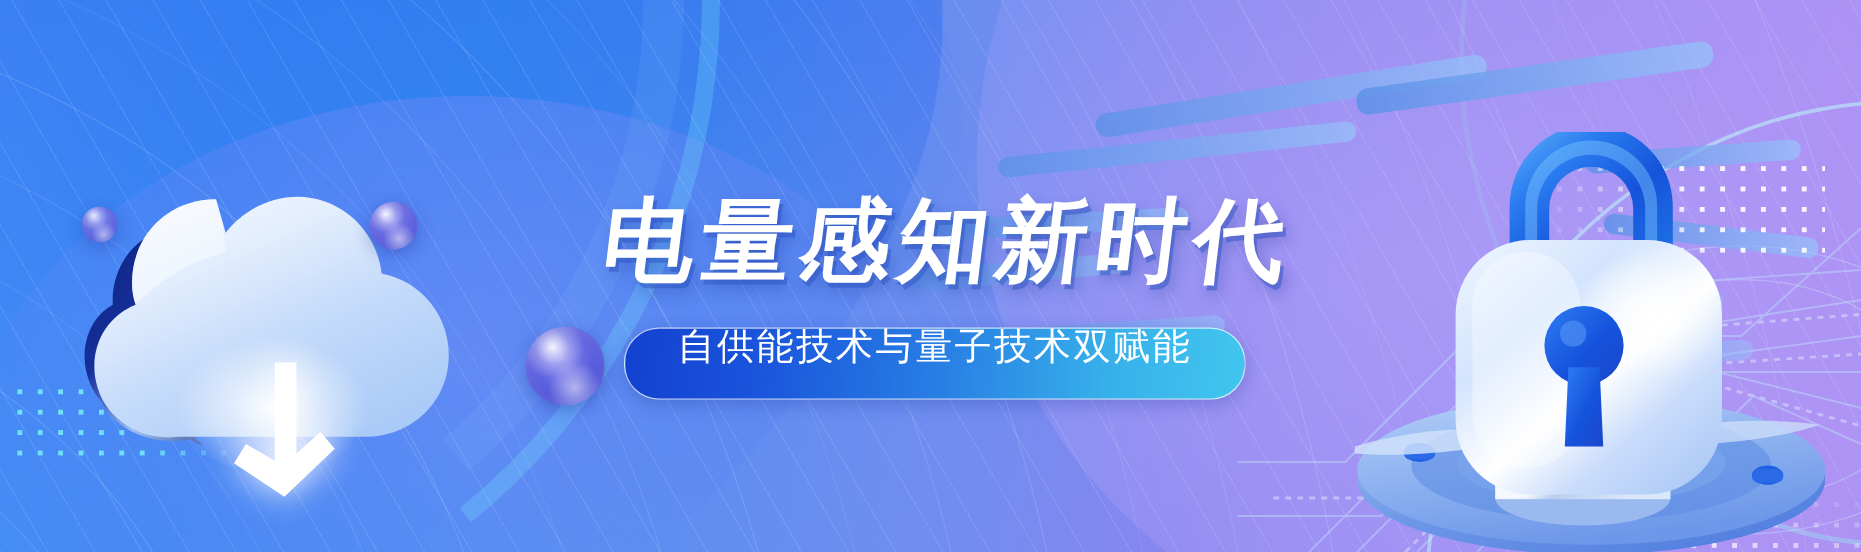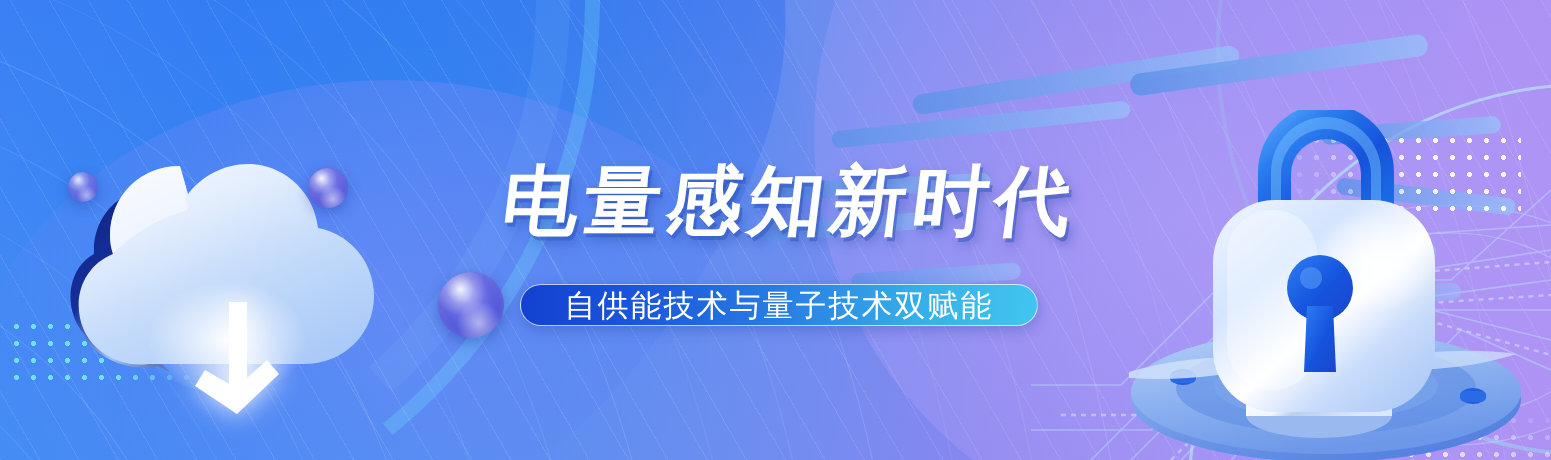--- a/index.html
+++ b/index.html
@@ -198,27 +198,27 @@
     transform:skewX(-7deg);
     text-shadow:
       3px 4px 0 rgba(40,80,190,.45),
       5px 7px 12px rgba(25,55,150,.35);
     white-space:nowrap;
     line-height:1;
   }
 
   .subtitle-pill{
     position:absolute;
-    left:520px; top:284px;
-    width:518px; height:42px;
+    left:520px; top:273px;
+    width:518px; height:60px;
     border-radius:29px;
     background:linear-gradient(95deg,#1340d0 0%,#1a55dc 22%,#2980e4 52%,#37b0ea 78%,#41c6ef 100%);
     border:1.6px solid rgba(255,255,255,.72);
     box-shadow:0 4px 14px rgba(20,50,150,.28);
-    display:flex;align-items:center;justify-content:center;
+    display:flex;align-items:flex-start;justify-content:center;
   }
   .subtitle-text{
     color:#ffffff;
     font-size:31px;
     letter-spacing:2px;
     font-family:"DejaVu Sans","Liberation Sans",sans-serif;
     white-space:nowrap;
     line-height:1;
   }
 </style>

